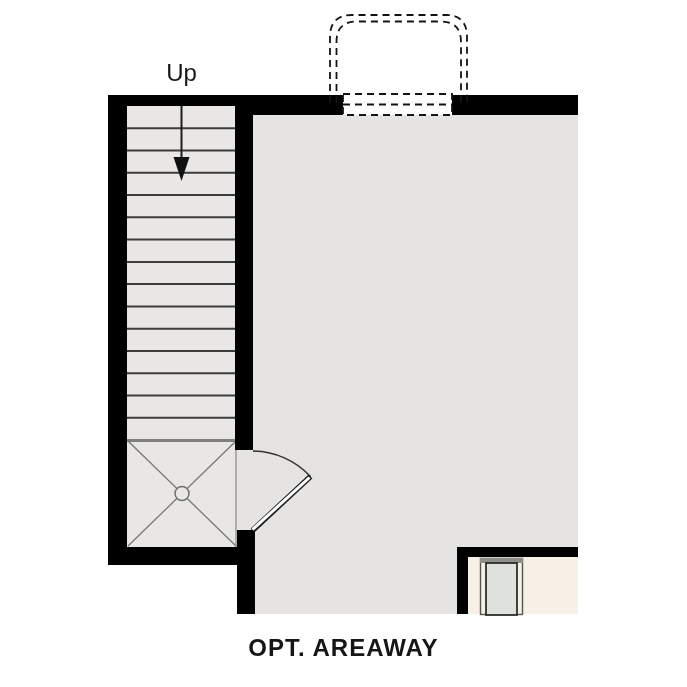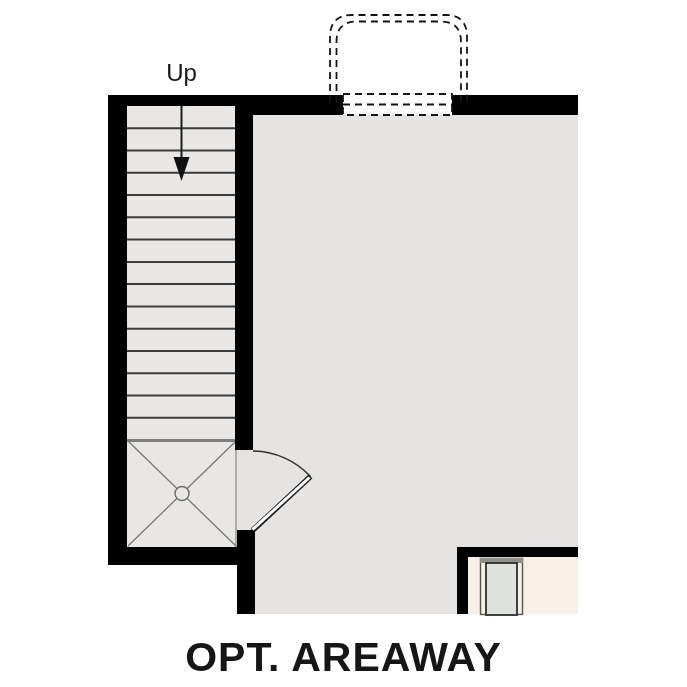--- a/index.html
+++ b/index.html
@@ -30,21 +30,21 @@
   .leaf-outer{stroke:#1d1d1d;stroke-width:5.5;stroke-linecap:butt;}
   .leaf-inner{stroke:#fff;stroke-width:3;stroke-linecap:butt;}
   .frame-outer{fill:none;stroke:#55554f;stroke-width:1.4;}
   .frame-cap{fill:#8f8f88;}
   .label{
     position:absolute;color:#161616;
     white-space:nowrap;text-align:center;
   }
   .up-label{left:159px;top:52px;width:45px;font-size:24px;}
   .window-label{left:323px;top:112px;width:152px;font-size:21px;}
-  .plan-title{left:0;top:627px;width:687px;font-size:41px;font-weight:bold;letter-spacing:1px;}
+  .plan-title{left:0;top:627px;width:687px;font-size:24px;font-weight:bold;letter-spacing:1px;}
 </style>
 </head>
 <body>
 
 <div class="canvas">
 
   <svg width="687" height="687" viewBox="0 0 687 687">
 
     <g>
       <rect class="room-fill" x="237" y="95" width="341" height="512"></rect>

